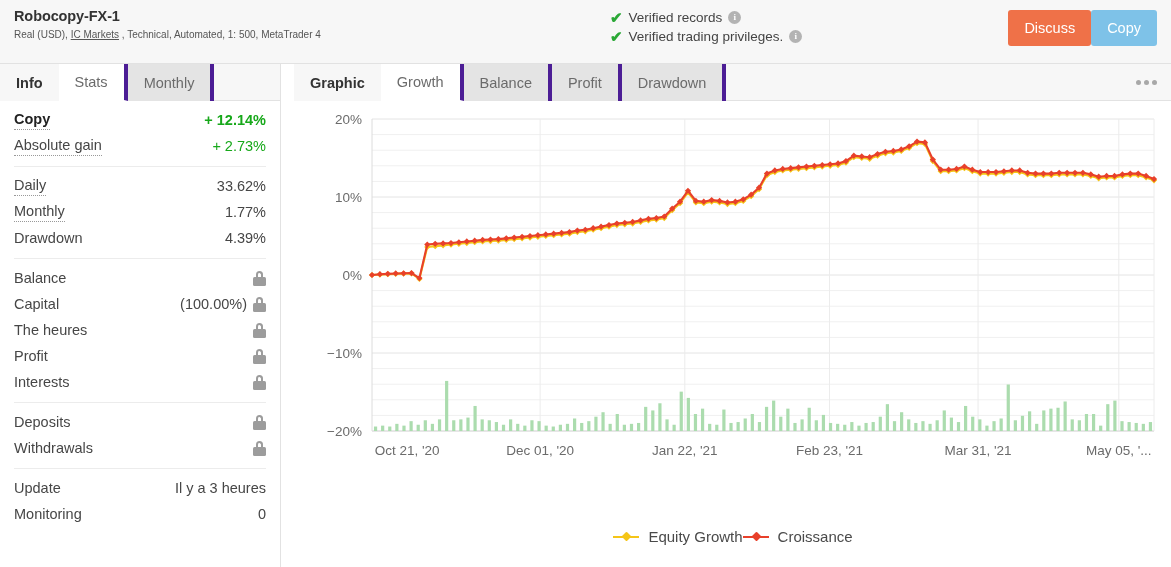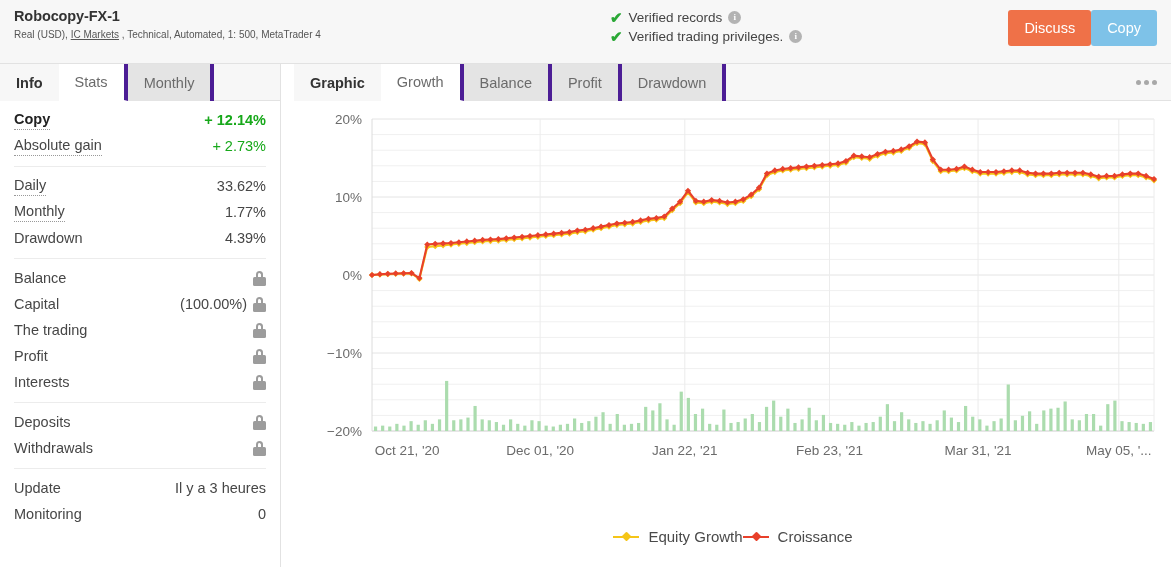--- a/index.html
+++ b/index.html
@@ -193,21 +193,21 @@
             <span class="slabel">Capital</span>
             <span class="valwrap">
               <span class="sval ">(100.00%)</span>
               <span class="lock">
                 <span class="shackle"></span>
                 <span class="bodyb"></span>
               </span>
             </span>
           </div>
           <div class="srow">
-            <span class="slabel">The trading</span>
+            <span class="slabel">The heures</span>
             <span class="valwrap">
               <span class="lock">
                 <span class="shackle"></span>
                 <span class="bodyb"></span>
               </span>
             </span>
           </div>
           <div class="srow">
             <span class="slabel">Profit</span>
             <span class="valwrap">

